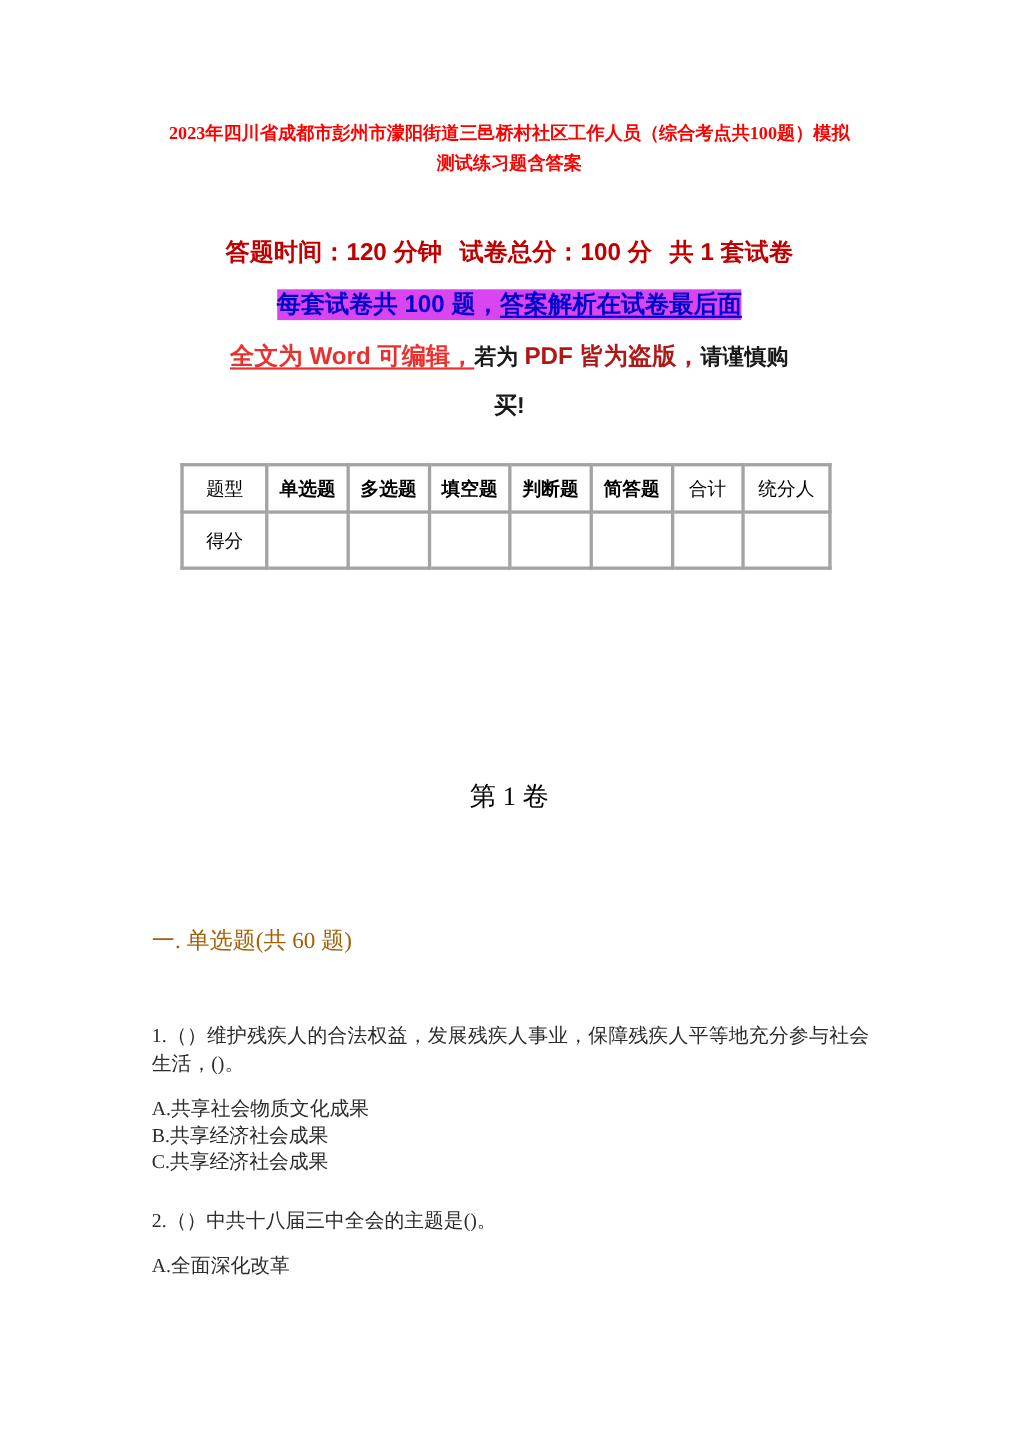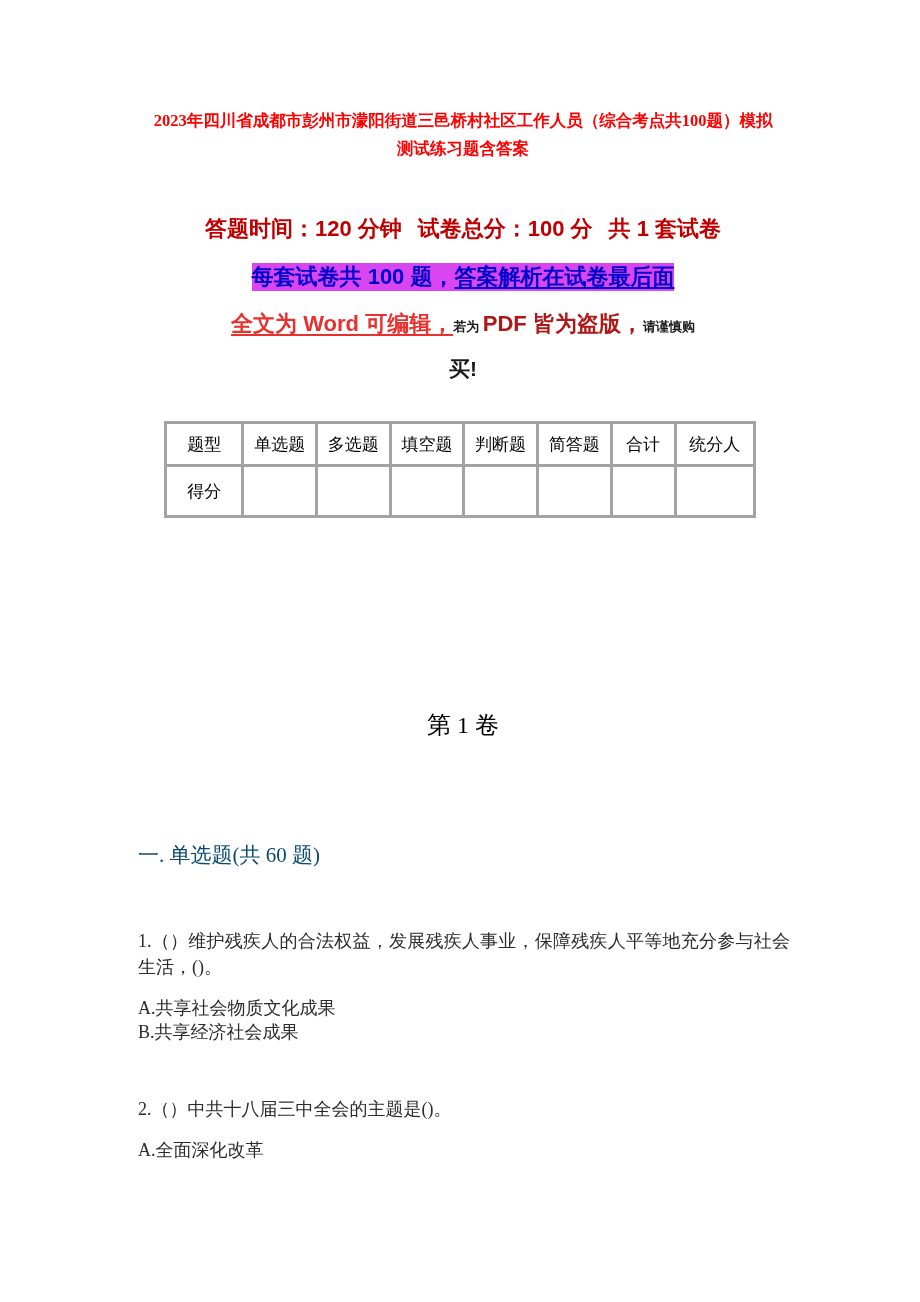--- a/index.html
+++ b/index.html
@@ -86,21 +86,21 @@
     font-size: 22px;
     line-height: 36px;
     color: #000000;
   }
   .red-bright {
     color: #E8312F;
     text-decoration: underline;
     text-underline-offset: 3px;
   }
   .red-dark { color: #B01717; }
-  .blk { color: #1a1a1a; font-size: 13px; }
+  .blk { color: #1a1a1a; font-size: 20px; }
   .header-line-4 {
     position: absolute;
     left: 138px;
     top: 352px;
     width: 650px;
     text-align: center;
     font-family: "Liberation Sans", "DejaVu Sans", sans-serif;
     font-weight: bold;
     font-size: 21px;
     line-height: 34px;
@@ -120,21 +120,21 @@
   .score-table td {
     border: 3px solid #a3a3a3;
     text-align: center;
     vertical-align: middle;
     color: #000;
     padding: 0;
   }
   .score-table tr.head td { height: 40px; }
   .score-table tr.body td { height: 48px; }
   .col-type   { width: 78px; }
-  .col-item   { width: 74px; }
+  .col-item   { width: 74px; font-weight: bold; }
   .col-total  { width: 64px; }
   .col-person { width: 80px; }
 
   
   .volume {
     position: absolute;
     left: 148px;
     top: 708px;
     width: 630px;
     text-align: center;
@@ -145,21 +145,21 @@
   }
 
   
   .section-heading {
     position: absolute;
     left: 138px;
     top: 840px;
     font-family: "Liberation Serif", "DejaVu Serif", serif;
     font-size: 21px;
     line-height: 30px;
-    color: #0c4a6e;
+    color: #a16207;
   }
 
   
   .q-block { position: absolute; left: 138px; width: 652px; }
   .q-stem {
     font-family: "Liberation Serif", "DejaVu Serif", serif;
     font-size: 18px;
     line-height: 26px;
     color: #2b2b2b;
     text-align: justify;
@@ -223,20 +223,21 @@
 
   <div class="volume">第 1 卷</div>
 
   <div class="section-heading">一. 单选题(共 60 题)</div>
 
   <div class="q-block" id="q1">
     <div class="q-stem">1.（）维护残疾人的合法权益，发展残疾人事业，保障残疾人平等地充分参与社会生活，()。</div>
     <div class="q-opts">
       <span class="q-opt">A.共享社会物质文化成果</span>
       <span class="q-opt">B.共享经济社会成果</span>
+      <span class="q-opt">C.共享经济社会成果</span>
     </div>
   </div>
 
   <div class="q-block" id="q2">
     <div class="q-stem">2.（）中共十八届三中全会的主题是()。</div>
     <div class="q-opts">
       <span class="q-opt">A.全面深化改革</span>
     </div>
   </div>
 

